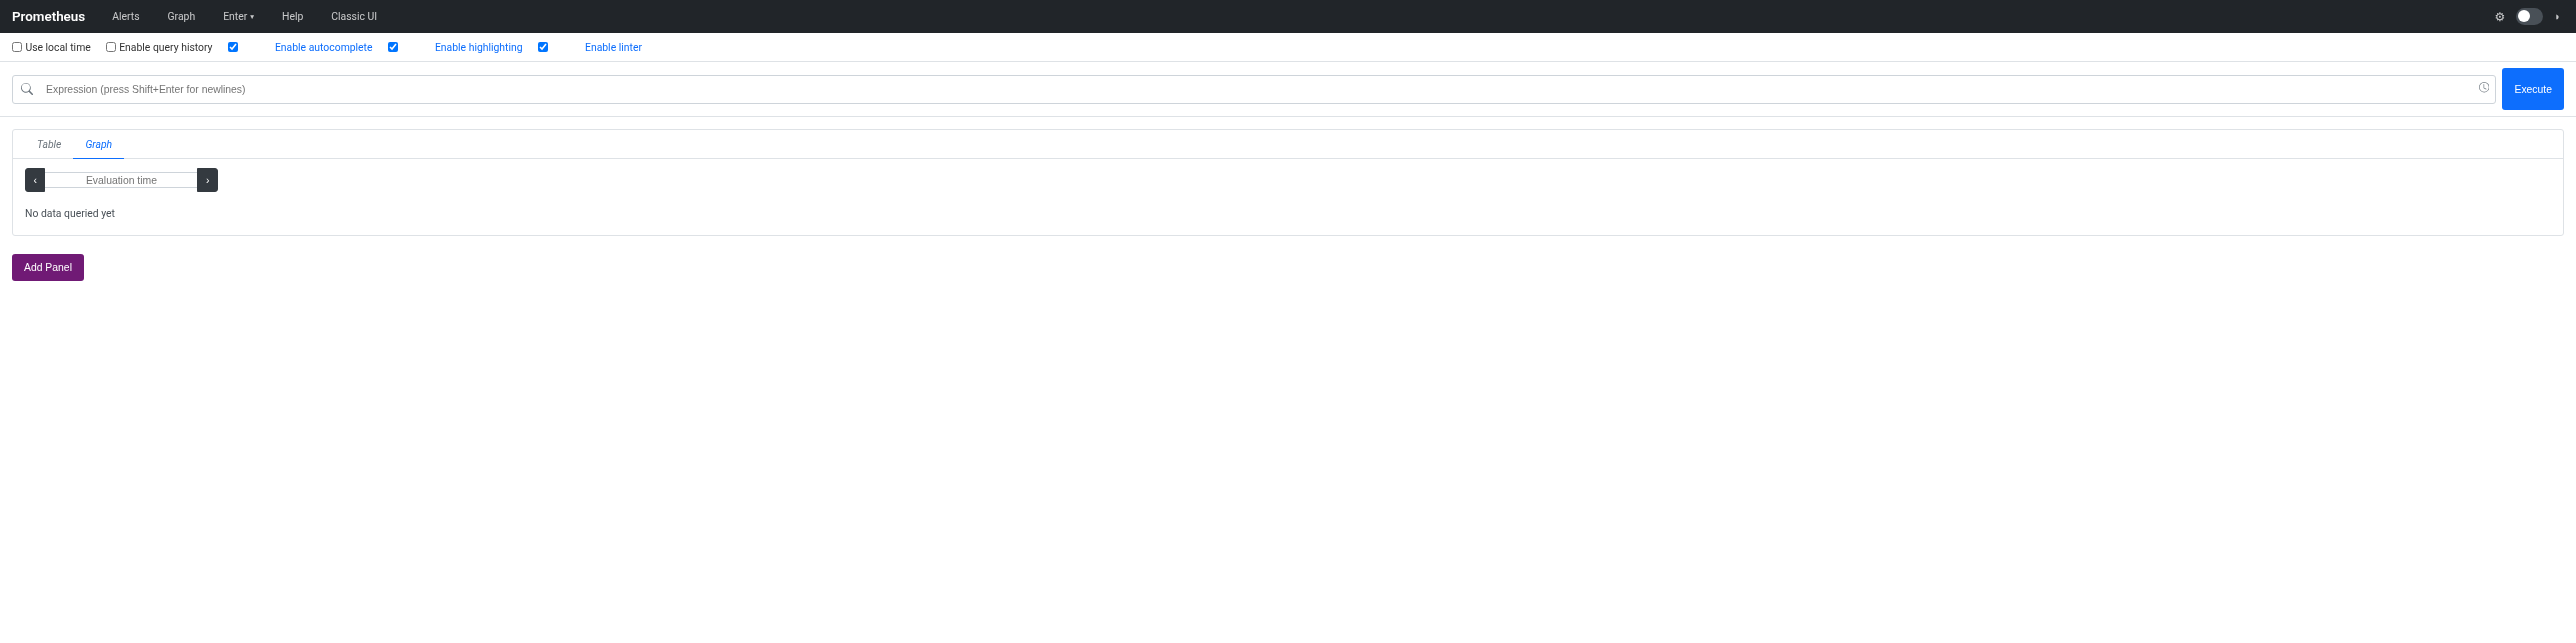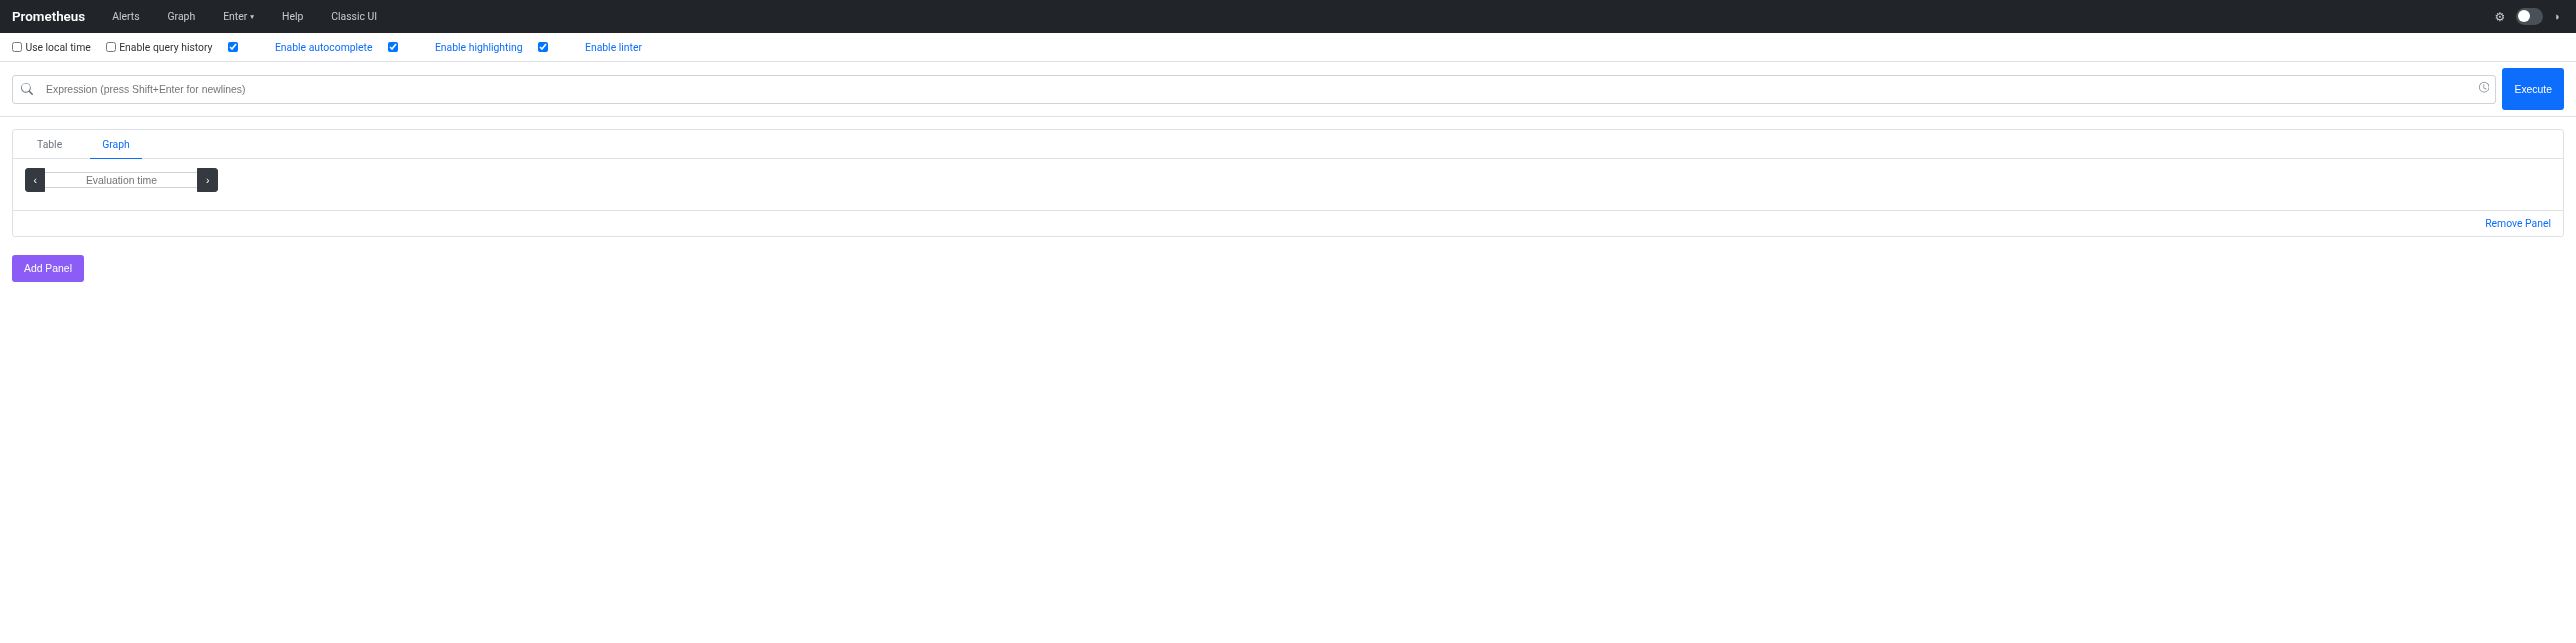--- a/index.html
+++ b/index.html
@@ -174,21 +174,22 @@
       cursor: pointer;
       height: 42px;
       white-space: nowrap;
     }
 
     
     .tabs-bar {
       padding: 0 12px;
       border-bottom: 0.7px solid #dee2e6;
       display: flex;
-      gap: 16px;
+      gap: 0;
+      font-style: italic;
     }
 
     .tab-item {
       padding: 7.5px 12px;
       cursor: pointer;
       font-size: 10.4px;
       color: #6c757d;
       border-bottom: 1.5px solid transparent;
       margin-bottom: -0.7px;
     }
@@ -274,21 +275,21 @@
       border-radius: 3px;
       margin: 12px;
     }
 
     
     .add-panel-section {
       padding: 6px 12px 12px 12px;
     }
 
     .add-panel-btn {
-      background: #8b5cf6;
+      background: #701a75;
       color: #fff;
       border: none;
       border-radius: 3px;
       padding: 4.5px 12px;
       font-size: 10.4px;
       cursor: pointer;
       height: 27px;
     }
 
     .search-left-icon {
@@ -378,24 +379,22 @@
   <div class="panel-content">
     <div class="eval-time-row">
       <button class="eval-nav-btn">
         <span>‹</span>
       </button>
       <input class="eval-time-input" type="text" placeholder="Evaluation time" style="">
       <button class="eval-nav-btn">
         <span>›</span>
       </button>
     </div>
+    <div class="no-data-text">No data queried yet</div>
   </div>
 
-  <div class="panel-footer">
-    <a class="remove-panel-link">Remove Panel</a>
-  </div>
 
 </div>
 
 <div class="add-panel-section">
   <button class="add-panel-btn">Add Panel</button>
 </div>
 
 
 </body></html>

